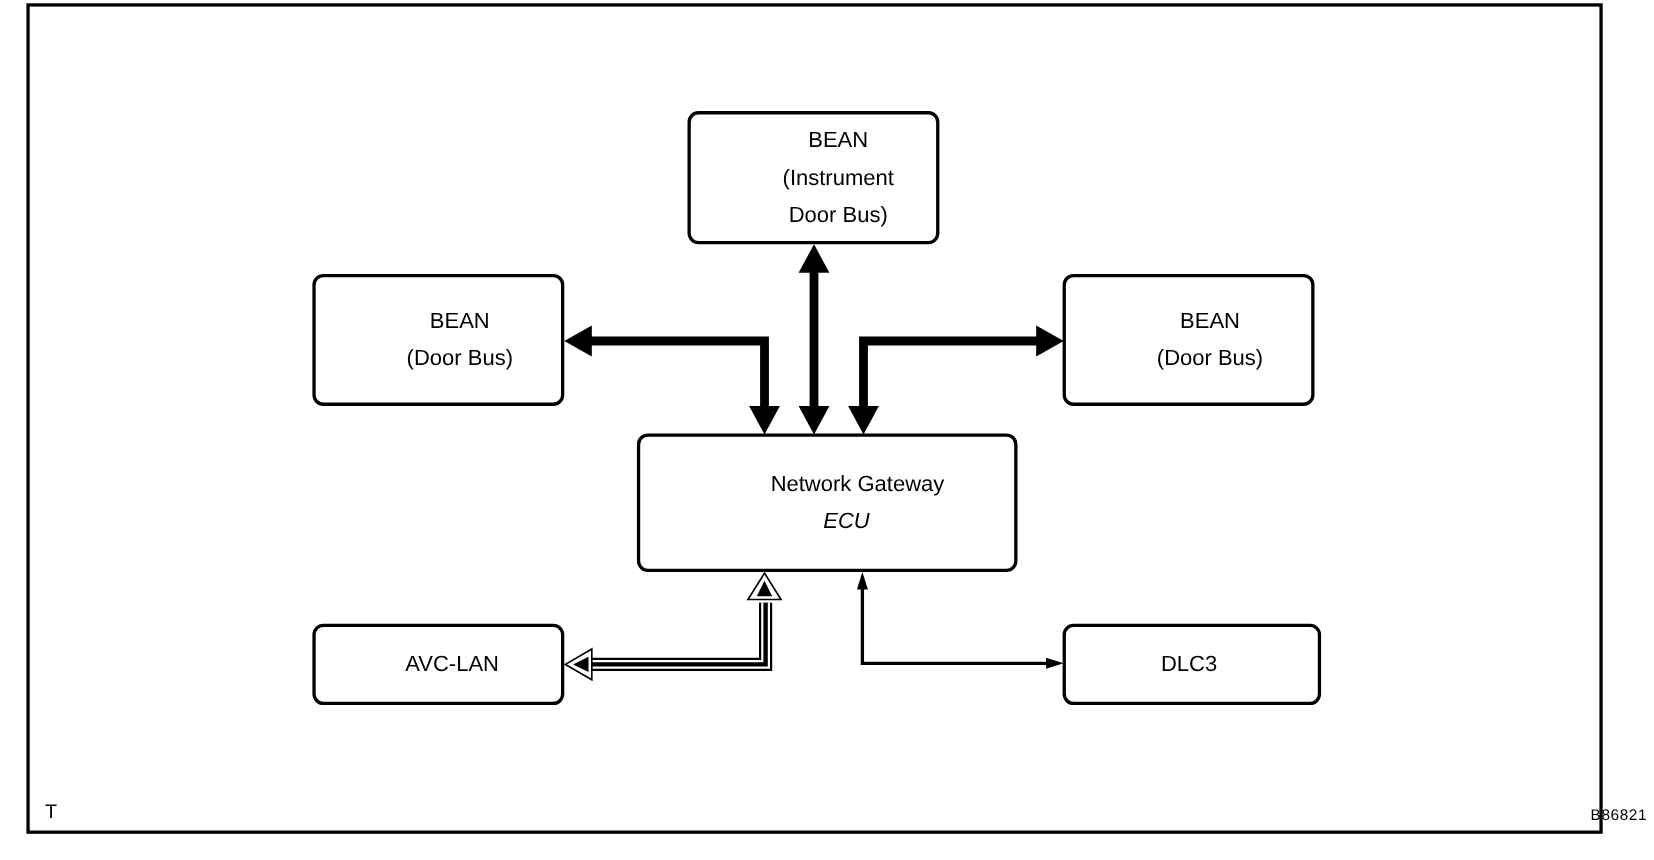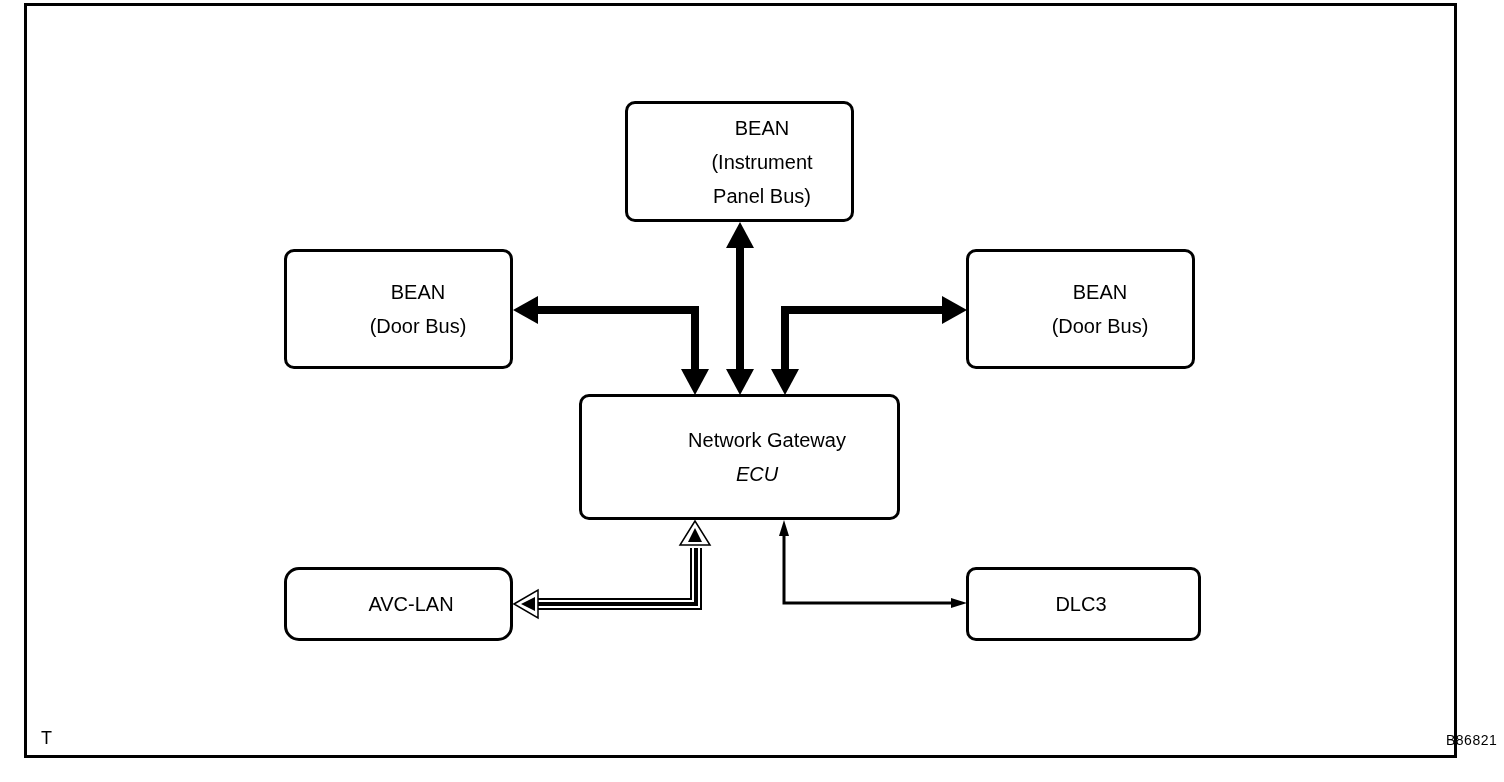--- a/index.html
+++ b/index.html
@@ -9,24 +9,24 @@
   .frame { position:absolute; left:24px; top:3px; width:1427px; height:749px;
            border:3px solid #000; box-sizing:content-box; }
   .node { position:absolute; box-sizing:border-box; border:3px solid #000;
           border-radius:10px; background:#fff; display:flex; flex-direction:column;
           align-items:center; justify-content:center; text-align:center;
           font-size:20px; line-height:34px;padding-left:45px; }
   .node span { display:block; white-space:nowrap; }
   #n-ip { left:625px; top:101px; width:229px; height:121px; }
   #n-door { left:284px; top:249px; width:229px; height:120px; }
   #n-light { left:966px; top:249px; width:229px; height:120px; }
-  #n-gw { left:579px; top:394px; width:321px; height:126px; }
+  #n-gw { left:579px; top:394px; width:346px; height:126px; }
   #n-gw span:first-child { margin-left:10px; }
   #n-gw span:last-child { margin-left:-10px;font-style:italic; }
-  #n-avc { left:284px; top:567px; width:229px; height:74px;border-radius:15px; }
+  #n-avc { left:284px; top:567px; width:229px; height:74px; }
   #n-avc span { margin-left:-20px; }
   #n-dlc { left:966px; top:567px; width:235px; height:74px; }
   #n-dlc span { margin-left:-50px; }
   #n-door span, #n-light span { margin-left:-6px; }
   .corner-label { position:absolute; font-size:16px; }
   #lbl-t { left:41px; top:728px; font-size:18px; }
   #lbl-code { left:1446px; top:732px; font-size:14px; letter-spacing:0.5px; }
 </style>
 </head>
 <body>
@@ -70,21 +70,21 @@
   <g>
     <polyline points="784,534 784,603 955,603" fill="none" stroke="#000" stroke-width="3" stroke-linejoin="miter"></polyline>
     <polygon points="784,520 779,536 789,536" fill="#000"></polygon>
     <polygon points="967,603 951,598 951,608" fill="#000"></polygon>
   </g>
 </svg>
 
 <div class="node" id="n-ip">
   <span>BEAN</span>
   <span>(Instrument</span>
-  <span>Panel Bus)</span>
+  <span>Door Bus)</span>
 </div>
 
 <div class="node" id="n-door">
   <span>BEAN</span>
   <span>(Door Bus)</span>
 </div>
 
 <div class="node" id="n-light">
   <span>BEAN</span>
   <span>(Door Bus)</span>

